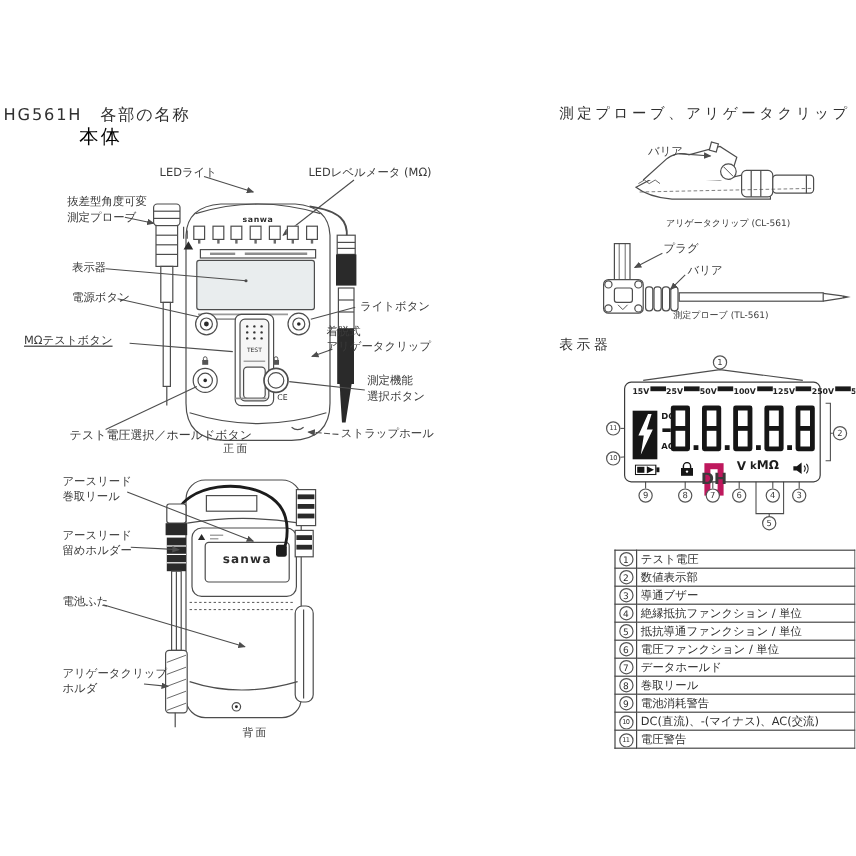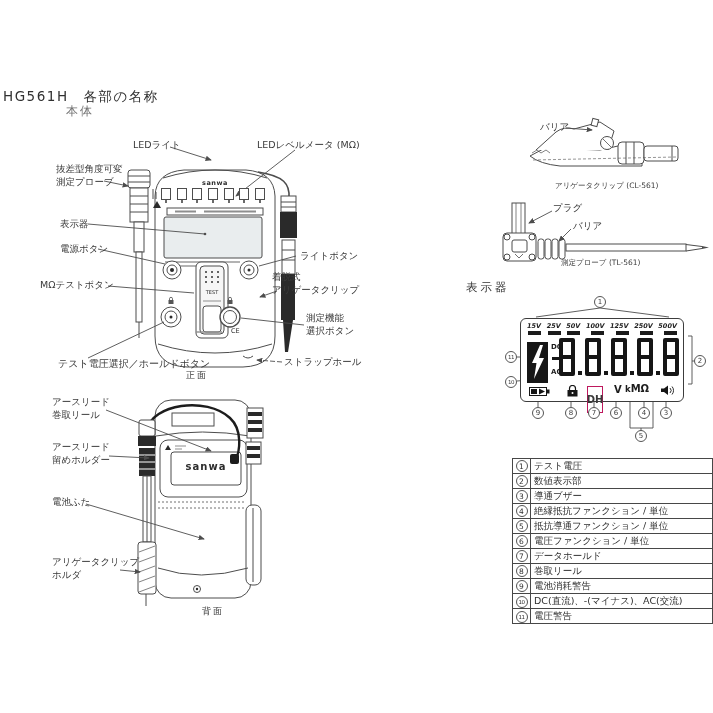--- a/index.html
+++ b/index.html
@@ -2,40 +2,40 @@
 <html><head>
 <meta charset="utf-8">
 <style>
   html,body{margin:0;padding:0;background:#fff;}
   .canvas{position:relative;width:713px;height:713px;background:#ffffff;overflow:hidden;
           font-family:"DejaVu Sans",sans-serif;color:#3a3a3a;}
   .art{position:absolute;left:0;top:0;z-index:1;}
   .lbl{position:absolute;z-index:3;font-size:9.5px;line-height:1.3;white-space:nowrap;color:#3a3a3a;}
   .two{line-height:1.35;}
   .title{font-size:13.5px;letter-spacing:1.5px;color:#303030;}
-  .sub{font-size:12px;letter-spacing:2px;color:#737373;}
+  .sub{font-size:16px;letter-spacing:2px;color:#000000;}
   .h-right{font-size:12px;letter-spacing:3px;color:#303030;}
   .h-disp{font-size:11.5px;letter-spacing:3px;color:#303030;}
   .cap{font-size:9px;letter-spacing:2px;}
   .smallcap{font-size:7.5px;letter-spacing:0;}
   .devtxt{position:absolute;z-index:3;color:#2d2d2d;text-align:center;}
   
   .lcd{position:absolute;left:520px;top:318px;width:164px;height:84px;z-index:2;
        border:1.5px solid #3c3c3c;border-radius:6px;box-sizing:border-box;background:#fff;}
   .vrow{position:absolute;left:6px;top:3px;width:150px;display:flex;justify-content:space-between;}
-  .vitem{display:flex;flex-direction:column;align-items:flex-end;gap:1px;font-style:italic;}
+  .vitem{display:flex;flex-direction:row;align-items:flex-start;gap:1px;}
   .vtxt{font-size:6.5px;font-weight:bold;color:#222;}
   .vbar{width:13px;height:4px;background:#1b1b1b;}
   .digits{position:absolute;left:38px;top:19px;display:flex;gap:3px;align-items:flex-end;}
   .seg8{width:16px;height:38px;border:4px solid #161616;border-radius:2px;box-sizing:border-box;position:relative;}
   .seg8::after{content:"";position:absolute;left:-1px;right:-1px;top:13px;height:4px;background:#161616;}
   .dp{width:4px;height:4px;background:#161616;margin-bottom:1px;}
   .lcdtxt{position:absolute;font-weight:bold;color:#1d1d1d;}
-  .dhbox{position:absolute;left:66px;top:67px;width:16px;height:27px;border:1px solid #be185d;
-         font-size:10px;font-weight:bold;display:flex;align-items:center;justify-content:center;box-sizing:border-box;}
+  .dhbox{position:absolute;left:66px;top:67px;width:16px;height:27px;border:5px solid #be185d;
+         font-size:13px;font-weight:bold;display:flex;align-items:center;justify-content:center;box-sizing:border-box;}
   .kmo{position:absolute;left:625px;top:383px;z-index:2;display:flex;align-items:flex-end;color:#1d1d1d;font-weight:bold;}
   
   .co{position:absolute;z-index:4;width:12px;height:12px;border:1px solid #555;border-radius:50%;
       background:#fff;font-size:7px;color:#3a3a3a;display:flex;align-items:center;justify-content:center;box-sizing:border-box;}
   .co.sm{font-size:5.5px;letter-spacing:-0.5px;}
   
   .legend{position:absolute;left:512px;top:458px;z-index:2;border-collapse:collapse;
           border:1.5px solid #474747;table-layout:fixed;width:201px;}
   .legend td{border:1px solid #474747;height:14px;padding:0 3px;white-space:nowrap;overflow:hidden;
              font-size:9.5px;color:#2f2f2f;}
@@ -249,31 +249,32 @@
       <path d="M594 398 L594 407"></path>
       <path d="M616 396 L616 407"></path>
       <path d="M666 396 L666 407"></path>
       <path d="M639 397 L639 401 L649 401 M644 401 L644 407"></path>
       <path d="M630 397 L630 428 L653 428 L653 397 M641 428 L641 431"></path>
     </g>
   </svg>
 
   <div class="lbl title" style="left:3px;top:88px;">HG561H　各部の名称</div>
   <div class="lbl sub" style="left:66px;top:104px;">本体</div>
+  <div class="lbl h-right" style="left:466px;top:87px;">測定プローブ、アリゲータクリップ</div>
   <div class="lbl h-disp" style="left:466px;top:280px;">表示器</div>
 
   <div class="lbl" style="left:133px;top:139px;">LEDライト</div>
   <div class="lbl" style="left:257px;top:139px;">LEDレベルメータ (MΩ)</div>
   <div class="lbl two" style="left:56px;top:163px;">
     <div>抜差型角度可変</div>
     <div>測定プローブ</div>
   </div>
   <div class="lbl" style="left:60px;top:218px;">表示器</div>
   <div class="lbl" style="left:60px;top:243px;">電源ボタン</div>
-  <div class="lbl" style="left:40px;top:279px;">MΩテストボタン</div>
+  <div class="lbl" style="left:20px;top:279px;text-decoration:underline;">MΩテストボタン</div>
   <div class="lbl" style="left:58px;top:357px;font-size:10px;">テスト電圧選択／ホールドボタン</div>
   <div class="lbl" style="left:300px;top:250px;">ライトボタン</div>
   <div class="lbl two" style="left:272px;top:271px;">
     <div>着脱式</div>
     <div>アリゲータクリップ</div>
   </div>
   <div class="lbl two" style="left:306px;top:312px;">
     <div>測定機能</div>
     <div>選択ボタン</div>
   </div>

